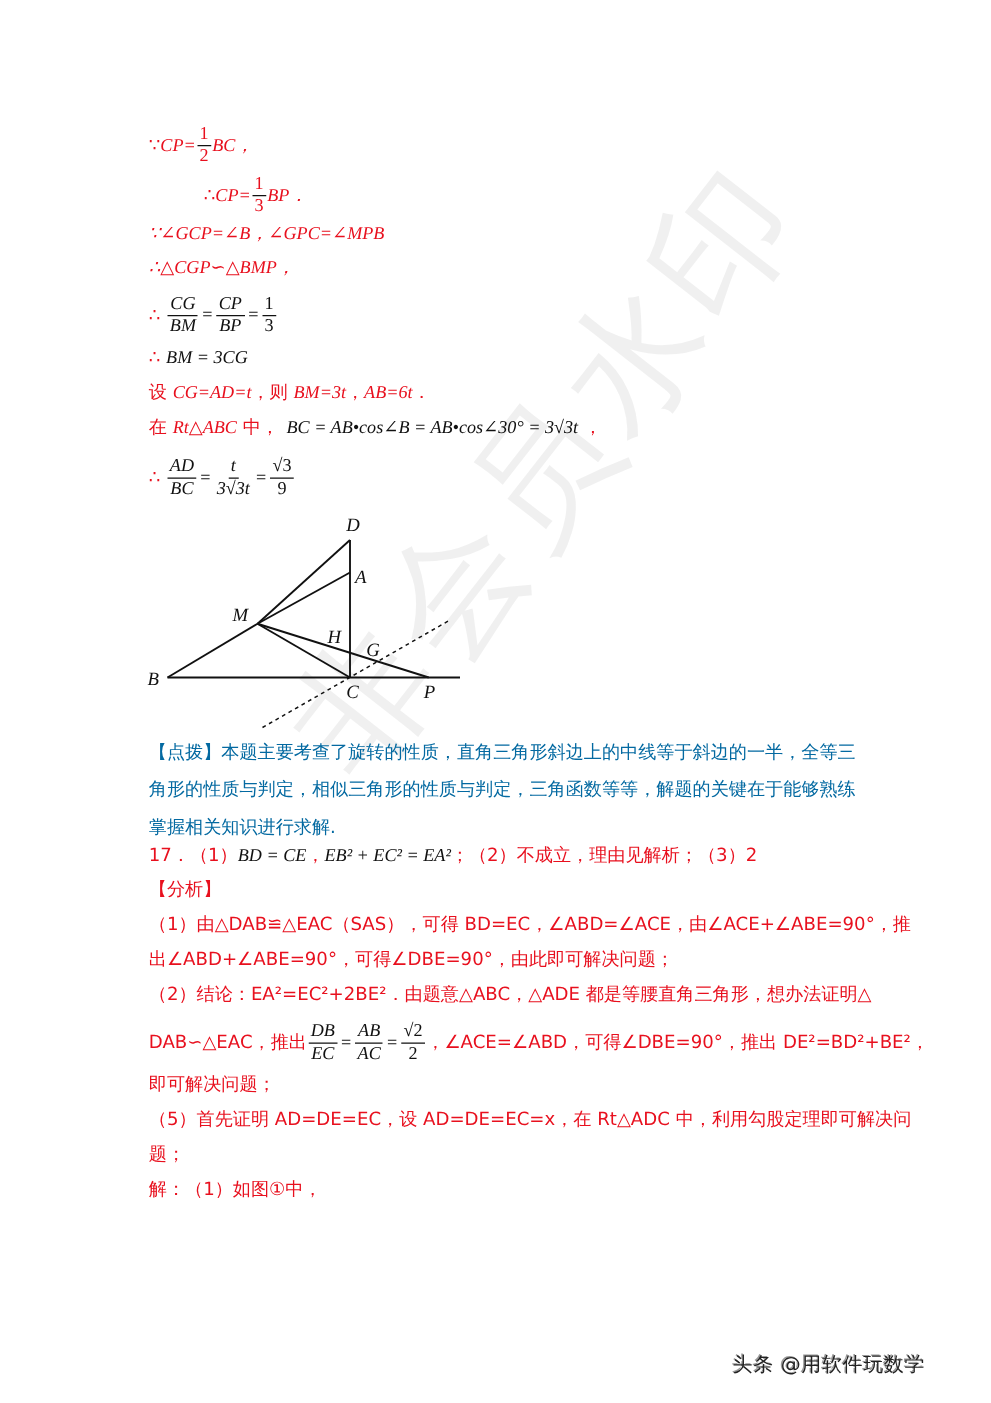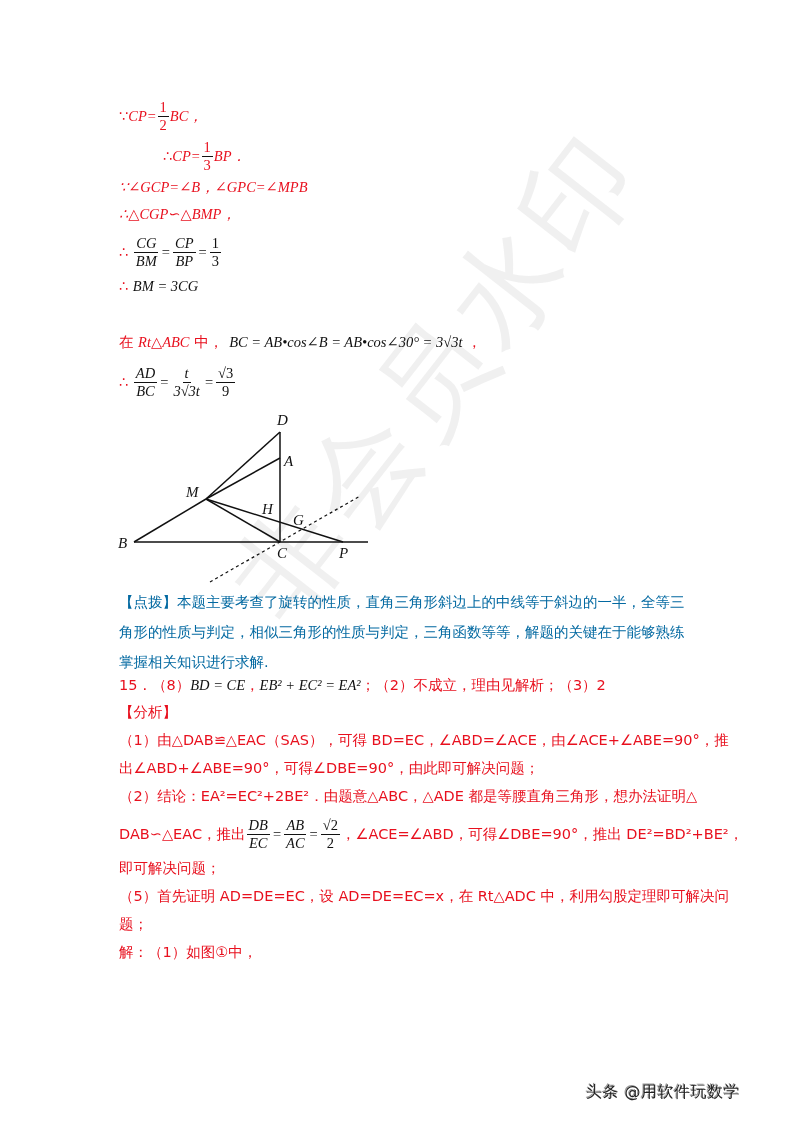--- a/index.html
+++ b/index.html
@@ -76,20 +76,23 @@
         <span class="num">1</span>
         <span class="den">3</span>
       </span>
   </div>
 
   <div class="line" style="top:276px;">
     <span>∴</span>
     <span class="m blk">BM = 3CG</span>
   </div>
 
+  <div class="line" style="top:304px;">
+    <span>设 </span><span class="m">CG=AD=t</span><span>，则 </span><span class="m">BM=3t</span><span>，</span><span class="m">AB=6t</span><span>．</span>
+  </div>
 
   <div class="line" style="top:332px;">
     <span>在 </span><span class="m">Rt△ABC</span><span> 中，</span><span class="m blk" style="margin-left:6px;">BC = AB•cos∠B = AB•cos∠30° = 3√3t</span><span> ，</span>
   </div>
 
   <div class="line" style="top:366px;">
     <span>∴</span>
     <span class="frac blk m">
         <span class="num">AD</span>
         <span class="den">BC</span>
@@ -130,21 +133,21 @@
       <text x="167" y="158">C</text>
       <text x="229" y="158">P</text>
     </g>
   </svg>
 
   <div class="para" style="top:587px;">
     <span>【点拨】</span><span>本题主要考查了旋转的性质，直角三角形斜边上的中线等于斜边的一半，全等三角形的性质与判定，相似三角形的性质与判定，三角函数等等，解题的关键在于能够熟练掌握相关知识进行求解.</span>
   </div>
 
   <div class="line" style="top:675px;">
-    <span>15．（8）</span><span class="m blk">BD = CE</span><span>，</span><span class="m blk">EB² + EC² = EA²</span><span>；（2）不成立，理由见解析；（3）2</span>
+    <span>17．（1）</span><span class="m blk">BD = CE</span><span>，</span><span class="m blk">EB² + EC² = EA²</span><span>；（2）不成立，理由见解析；（3）2</span>
   </div>
 
   <div class="line" style="top:702px;">【分析】</div>
 
   <div class="line" style="top:730px;">（1）由△DAB≌△EAC（SAS），可得 BD=EC，∠ABD=∠ACE，由∠ACE+∠ABE=90°，推</div>
   <div class="line" style="top:758px;">出∠ABD+∠ABE=90°，可得∠DBE=90°，由此即可解决问题；</div>
   <div class="line" style="top:786px;">（2）结论：EA²=EC²+2BE²．由题意△ABC，△ADE 都是等腰直角三角形，想办法证明△</div>
 
   <div class="line" style="top:818px;">
     <span>DAB∽△EAC，推出</span><span class="frac blk m">

